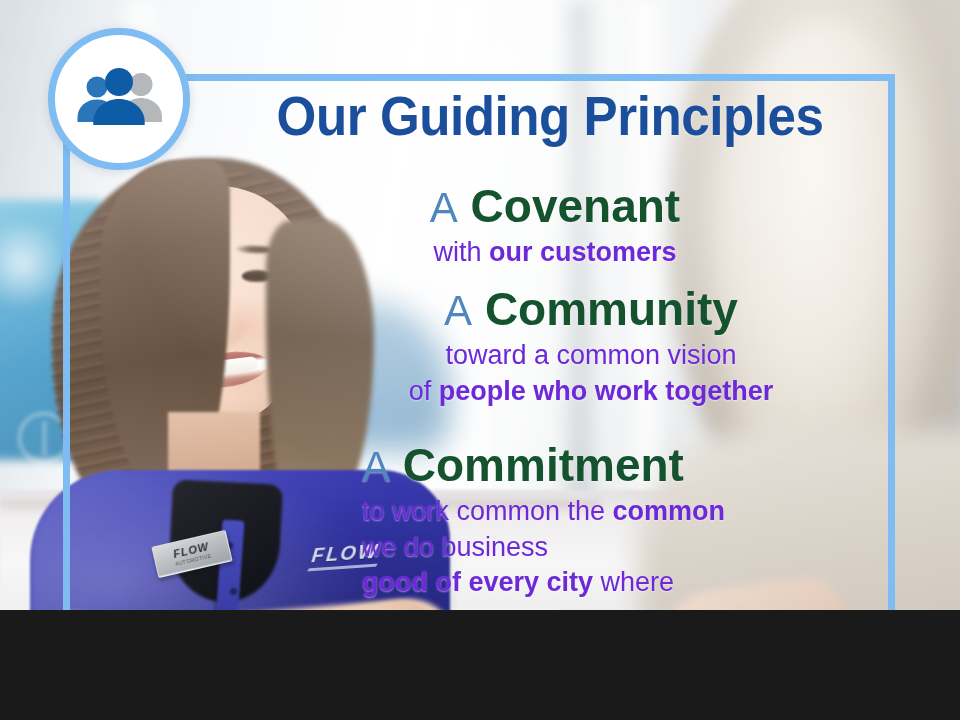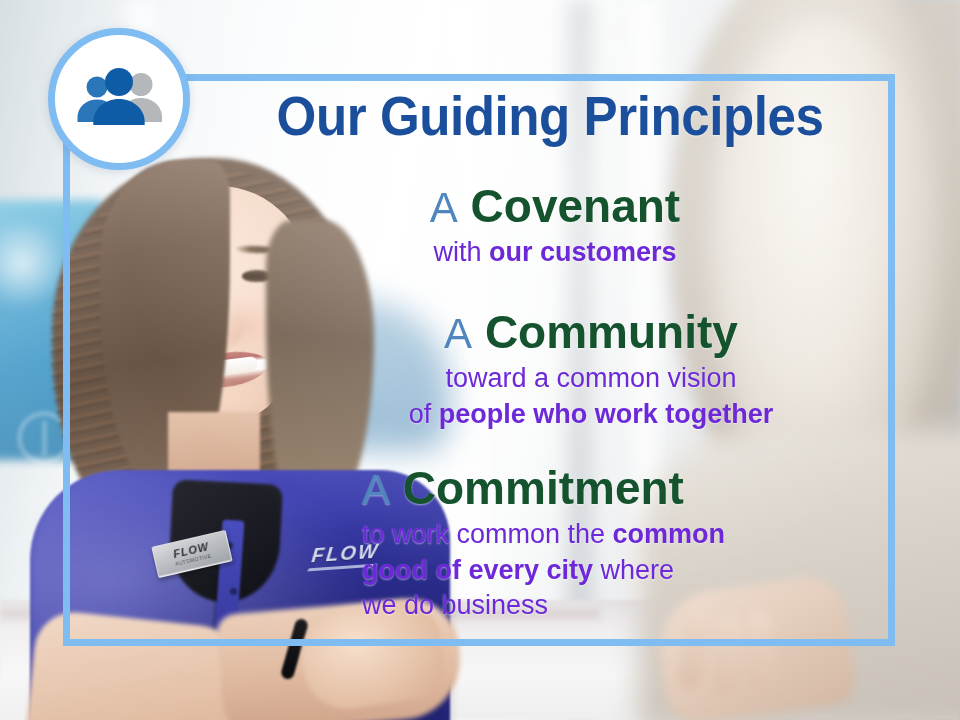--- a/index.html
+++ b/index.html
@@ -3,21 +3,21 @@
 <meta charset="utf-8">
 <style>
   html, body {
     margin: 0;
     padding: 0;
     background: #1a1a1a;
   }
   #stage {
     position: relative;
     width: 960px;
-    height: 720px;
+    height: 610px;
     overflow: hidden;
     font-family: "Liberation Sans", sans-serif;
     background: #e9ecef;
   }
 
   
   .photo-layer { position: absolute; inset: 0; overflow: hidden; }
 
   
   .bg-wall {
@@ -496,38 +496,38 @@
     <div class="principle pos-1">
       <div class="p-title">
         <span class="p-article">A</span>
         <span class="p-word">Covenant</span>
       </div>
       <div class="p-sub">
         <span>with </span><b>our customers</b>
       </div>
     </div>
 
-    <div class="principle pos-2" style="margin-top:38px;">
+    <div class="principle pos-2" style="margin-top:15px;">
       <div class="p-title">
         <span class="p-article">A</span>
         <span class="p-word">Community</span>
       </div>
       <div class="p-sub">
         <div>toward a common vision</div>
         <div><span>of </span><b>people who work together</b></div>
       </div>
     </div>
 
     <div class="principle pos-3" style="margin-top:32px;">
       <div class="p-title">
         <span class="p-article">A</span>
         <span class="p-word">Commitment</span>
       </div>
       <div class="p-sub">
         <div><span>to work common the </span><b>common</b></div>
+        <div>we do business</div>
         <div><b>good of every city</b><span> where</span></div>
-        <div>we do business</div>
       </div>
     </div>
 
   </div>
 
 </div>
 
 </body></html>

